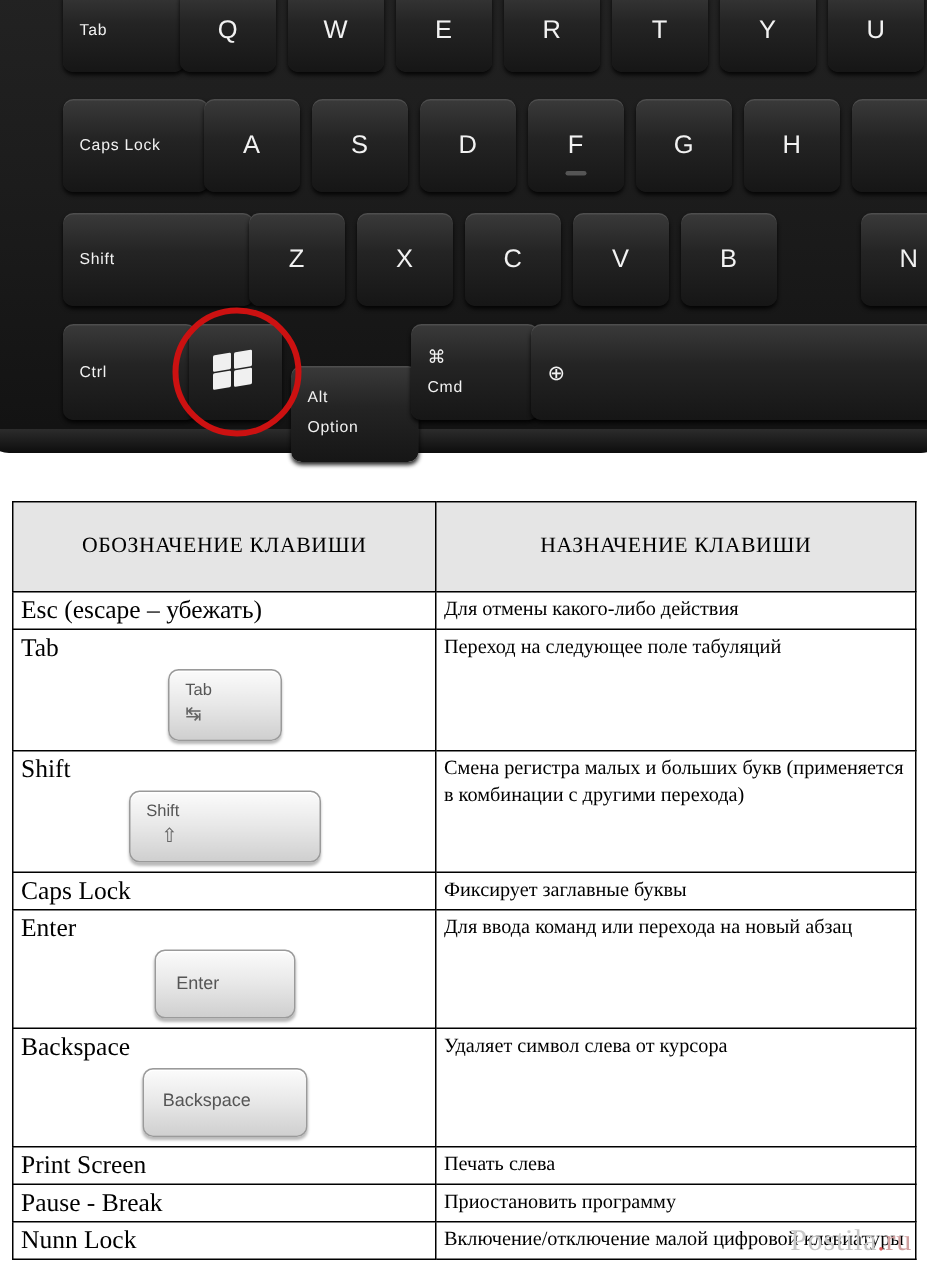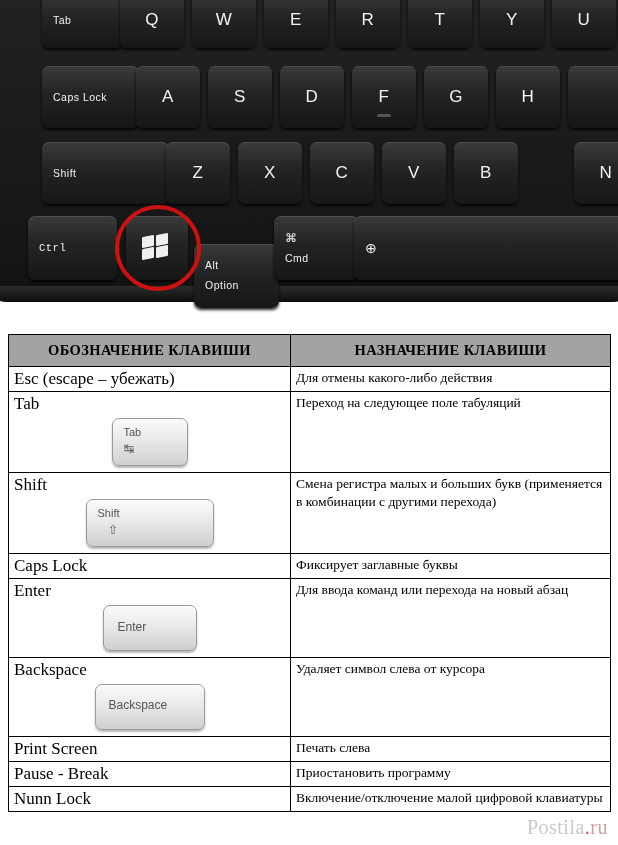--- a/index.html
+++ b/index.html
@@ -108,27 +108,27 @@
     border-collapse: collapse;
     width: 602px;
     table-layout: fixed;
   }
   table.keytable th, table.keytable td {
     border: 1px solid #000000;
     vertical-align: top;
     padding: 2px 5px;
   }
   table.keytable th {
-    background: #a3a3a3;
+    background: #e5e5e5;
     text-align: center;
     font-family: "Liberation Serif", serif;
-    font-weight: bold;
+    font-weight: normal;
     font-size: 14.5px;
     letter-spacing: 0.4px;
-    padding: 7px 4px;
+    padding: 21px 4px;
     color: #000;
   }
   col.c1 { width: 282px; }
   col.c2 { width: 320px; }
   td.name {
     font-family: "Liberation Serif", serif;
     font-weight: normal;
     font-size: 17px;
     color: #000;
     position: relative;
@@ -261,21 +261,21 @@
   <div class="key" style="left:382px; top:142px; width:64px; height:62px;">
       <span>V</span>
     </div>
   <div class="key" style="left:454px; top:142px; width:64px; height:62px;">
       <span>B</span>
     </div>
   <div class="key" style="left:574px; top:142px; width:64px; height:62px;">
       <span>N</span>
     </div>
 
-  <div class="key small" style="left:28px; top:216px; width:78px; height:64px;font-family:Liberation Mono, monospace;">
+  <div class="key small" style="left:42px; top:216px; width:78px; height:64px;">
       <span>Ctrl</span>
     </div>
   <div class="key" style="left:126px; top:216px; width:62px; height:64px;">
     <span class="win-logo">
       <i class="a"></i>
         <i class="b"></i>
         <i class="c"></i>
         <i class="d"></i>
     </span>
   </div>

